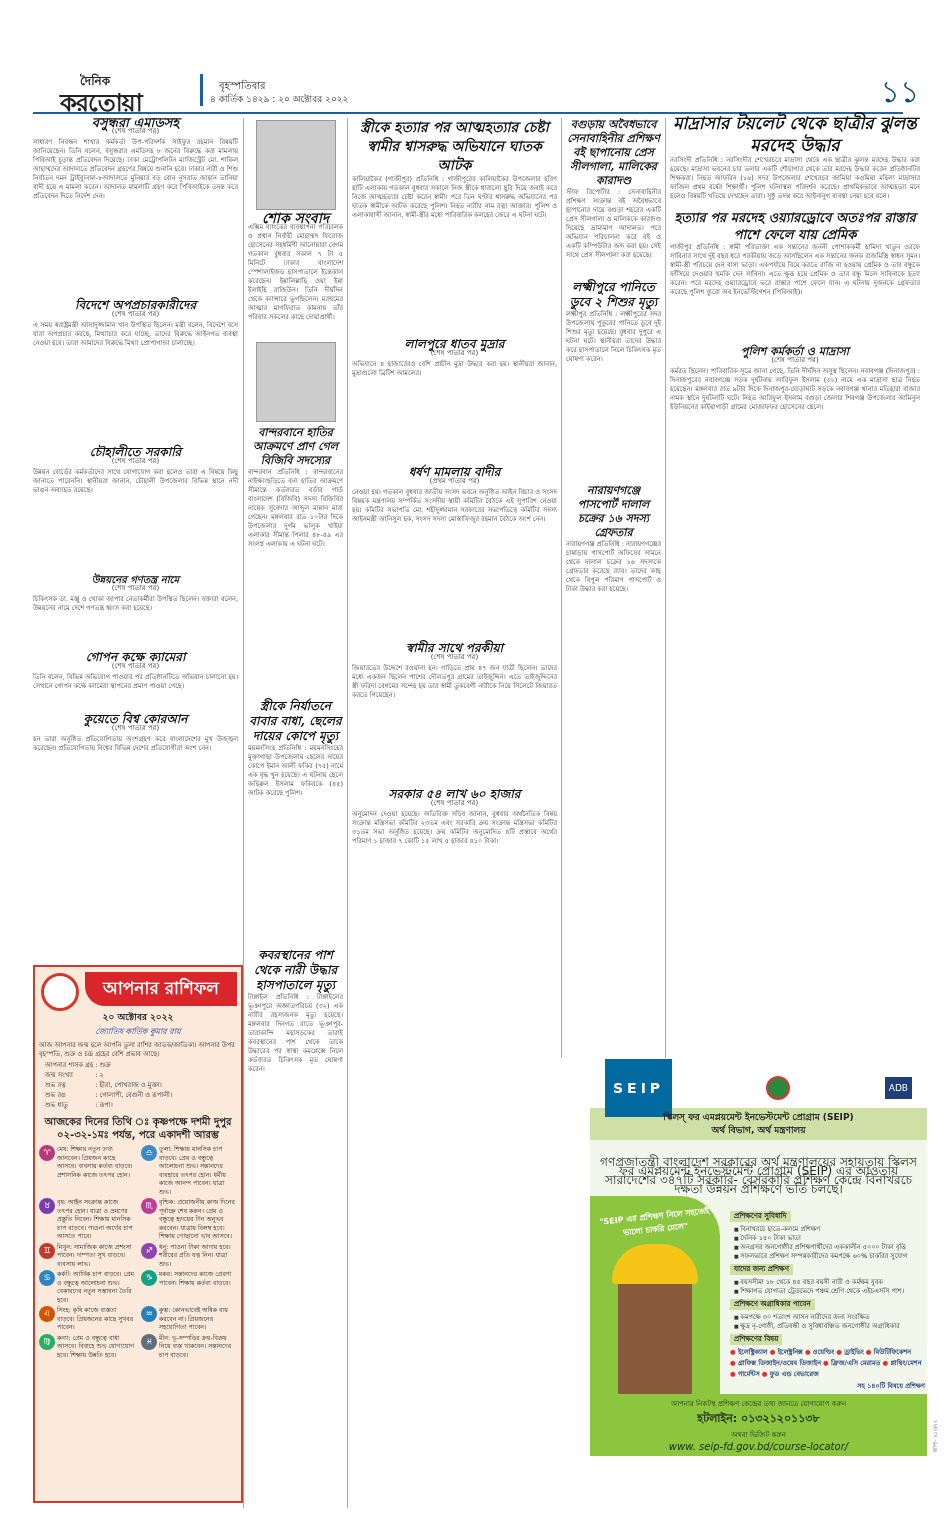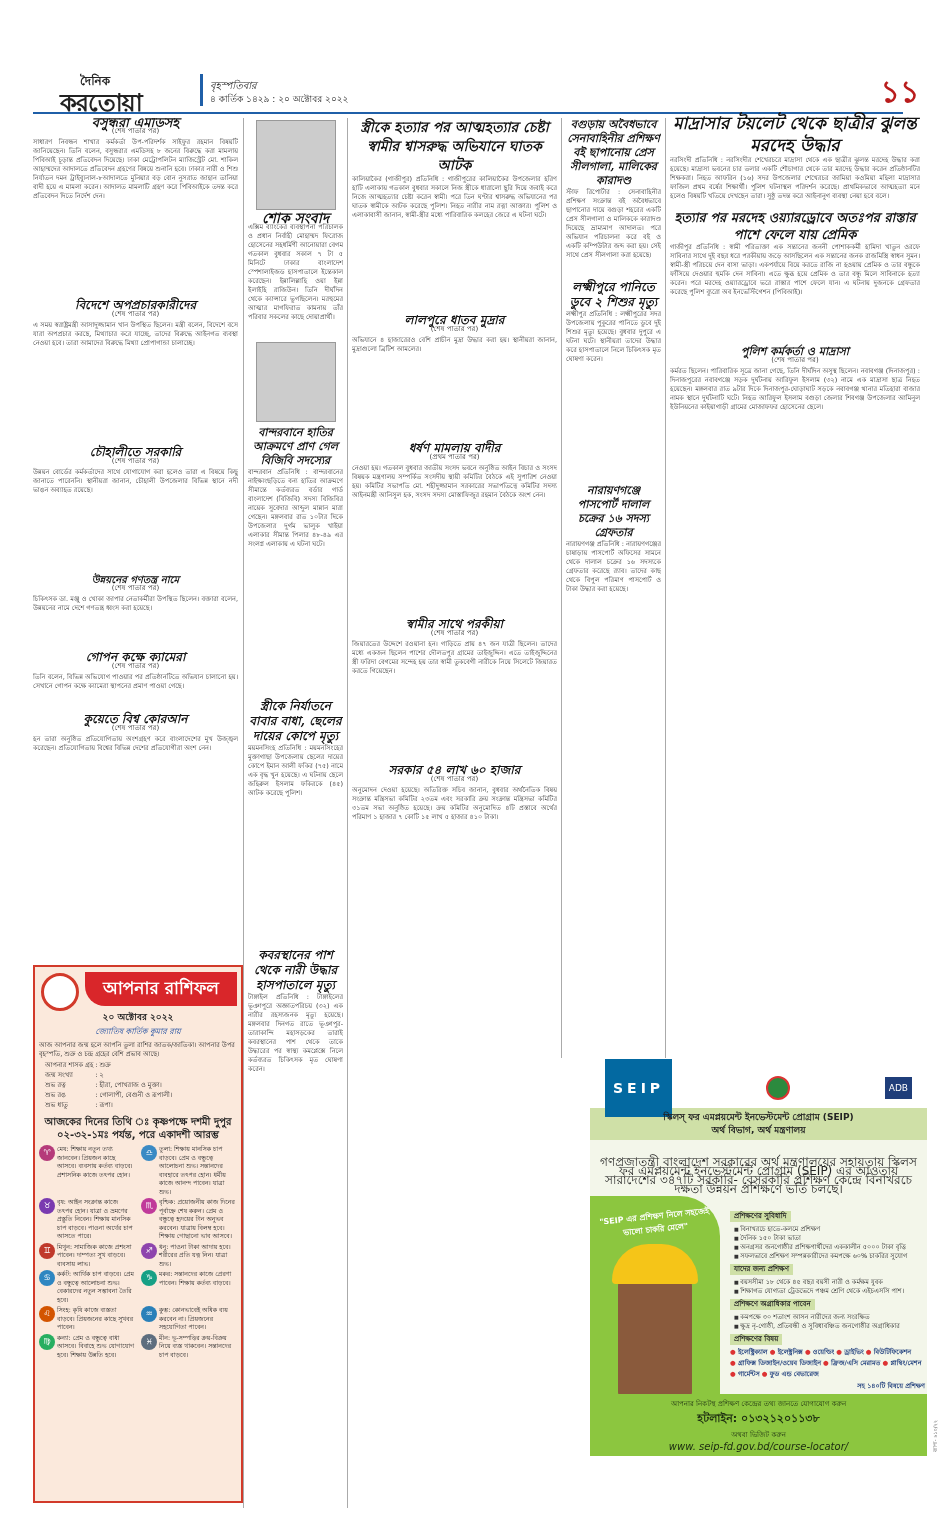--- a/index.html
+++ b/index.html
@@ -1,23 +1,23 @@
 <!DOCTYPE html>
 <html><head>
 <meta charset="utf-8">
 <style>
 *{box-sizing:border-box;margin:0;padding:0}
 body{width:945px;height:1519px;background:#fff;font-family:"DejaVu Sans",sans-serif;color:#222;position:relative;overflow:hidden}
 .masthead{position:absolute;top:72px;left:30px;width:890px;height:36px}
 .mast-sub{position:absolute;left:50px;top:0;font-size:12px;font-weight:bold}
 .mast-logo{position:absolute;left:30px;top:12px;font-size:24px;font-weight:bold;letter-spacing:-1px}
 .mast-bar{position:absolute;left:170px;top:2px;width:3px;height:32px;background:#1f5fa8}
-.mast-day{position:absolute;left:180px;top:6px;font-size:10px;font-style:italic}
+.mast-day{position:absolute;left:189px;top:6px;font-size:10px;}
 .mast-date{position:absolute;left:180px;top:20px;font-size:9px}
-.page-num{position:absolute;right:0;top:-4px;width:40px;height:40px;color:#b91c1c;font-size:30px;font-weight:bold;text-align:center}
+.page-num{position:absolute;right:0;top:-4px;width:40px;height:40px;color:#0c4a6e;font-size:30px;font-weight:normal;text-align:center}
 .rule{position:absolute;top:112px;left:33px;width:870px;height:2px;background:#1f5fa8}
 .col{position:absolute;font-size:6.5px;line-height:9px;color:#333;overflow:hidden}
 .col p{text-align:justify;margin-bottom:2px}
 .hl{font-family:"DejaVu Serif",serif;font-style:italic;text-align:center;color:#111;font-weight:bold}
 .sub{text-align:center;font-size:7px;margin-bottom:2px}
 .photo{background:#ccc;border:1px solid #999}
 .horo{position:absolute;left:33px;top:965px;width:210px;height:538px;background:#fbe9dc;border:2px solid #d23a2a}
 .horo-title{background:#d9262a;color:#fff;font-size:17px;font-weight:bold;text-align:center;border-radius:0 0 0 20px;margin:5px 4px 4px 50px;padding:3px}
 .horo-logo{position:absolute;left:6px;top:6px;width:38px;height:38px;border-radius:50%;border:3px solid #d23a2a;background:#fff}
 .horo .date{text-align:center;font-size:9px;font-weight:bold;margin-top:4px}
@@ -199,21 +199,21 @@
   <div class="hl" style="font-size:12px;line-height:15px;margin-top:150px">স্ত্রীকে নির্যাতনে বাবার বাধা, ছেলের দায়ের কোপে মৃত্যু</div>
   <p>ময়মনসিংহ প্রতিনিধি : ময়মনসিংহের মুক্তাগাছা উপজেলায় ছেলের দায়ের কোপে ইমান আলী ফকির (৭৫) নামে এক বৃদ্ধ খুন হয়েছে। এ ঘটনায় ছেলে জহিরুল ইসলাম ফকিরকে (৪৫) আটক করেছে পুলিশ।</p>
   <div class="hl" style="font-size:12px;line-height:15px;margin-top:150px">কবরস্থানের পাশ থেকে নারী উদ্ধার হাসপাতালে মৃত্যু</div>
   <p>টাঙ্গাইল প্রতিনিধি : টাঙ্গাইলের ভূঞাপুরে অজ্ঞাতপরিচয় (৩২) এক নারীর রহস্যজনক মৃত্যু হয়েছে। মঙ্গলবার দিনগত রাতে ভূঞাপুর-তারাকান্দি মহাসড়কের তারাই কবরস্থানের পাশ থেকে তাকে উদ্ধারের পর স্বাস্থ্য কমপ্লেক্সে নিলে কর্তব্যরত চিকিৎসক মৃত ঘোষণা করেন।</p>
 </div>
 
 <div class="divider" style="left:347px;top:118px;height:1390px"></div>
 <div class="col" style="left:352px;top:118px;width:205px;height:1390px">
   <div class="hl" style="font-size:14px;line-height:19px">স্ত্রীকে হত্যার পর আত্মহত্যার চেষ্টা স্বামীর শ্বাসরুদ্ধ অভিযানে ঘাতক আটক</div>
   <p>কালিয়াকৈর (গাজীপুর) প্রতিনিধি : গাজীপুরের কালিয়াকৈর উপজেলার হরিণ হাটি এলাকায় গতকাল বুধবার সকালে নিজ স্ত্রীকে ধারালো ছুরি দিয়ে জবাই করে নিজে আত্মহত্যার চেষ্টা করেন স্বামী। পরে তিন ঘণ্টার শ্বাসরুদ্ধ অভিযানের পর ঘাতক স্বামীকে আটক করেছে পুলিশ। নিহত নারীর নাম রত্না আক্তার। পুলিশ ও এলাকাবাসী জানান, স্বামী-স্ত্রীর মধ্যে পারিবারিক কলহের জেরে এ ঘটনা ঘটে।</p>
-  <div class="hl" style="font-size:12px;margin-top:96px">লালপুরে ধাতব মুদ্রার</div>
+  <div class="hl" style="font-size:12px;margin-top:120px">লালপুরে ধাতব মুদ্রার</div>
   <div class="sub">(শেষ পাতার পর)</div>
   <p>অভিযানে ৪ হাজারেরও বেশি প্রাচীন মুদ্রা উদ্ধার করা হয়। স্থানীয়রা জানান, মুদ্রাগুলো ব্রিটিশ আমলের।</p>
   <div class="hl" style="font-size:12px;margin-top:90px">ধর্ষণ মামলায় বাদীর</div>
   <div class="sub">(প্রথম পাতার পর)</div>
   <p>নেওয়া হয়। গতকাল বুধবার জাতীয় সংসদ ভবনে অনুষ্ঠিত আইন বিচার ও সংসদ বিষয়ক মন্ত্রণালয় সম্পর্কিত সংসদীয় স্থায়ী কমিটির বৈঠকে এই সুপারিশ নেওয়া হয়। কমিটির সভাপতি মো. শহীদুজ্জামান সরকারের সভাপতিত্বে কমিটির সদস্য আইনমন্ত্রী আনিসুল হক, সংসদ সদস্য মোস্তাফিজুর রহমান বৈঠকে অংশ নেন।</p>
   <div class="hl" style="font-size:12px;margin-top:120px">স্বামীর সাথে পরকীয়া</div>
   <div class="sub">(শেষ পাতার পর)</div>
   <p>জিয়ারতের উদ্দেশে রওয়ানা হন। গাড়িতে প্রায় ৪৭ জন যাত্রী ছিলেন। তাদের মধ্যে একজন ছিলেন পাশের দৌলতপুর গ্রামের তাইজুদ্দিন। এতে তাইজুদ্দিনের স্ত্রী ফরিদা বেগমের সন্দেহ হয় তার স্বামী তুকবেগী নারীকে নিয়ে সিলেটে জিয়ারত করতে গিয়েছেন।</p>
   <div class="hl" style="font-size:12px;margin-top:90px">সরকার ৫৪ লাখ ৬০ হাজার</div>
   <div class="sub">(শেষ পাতার পর)</div>

